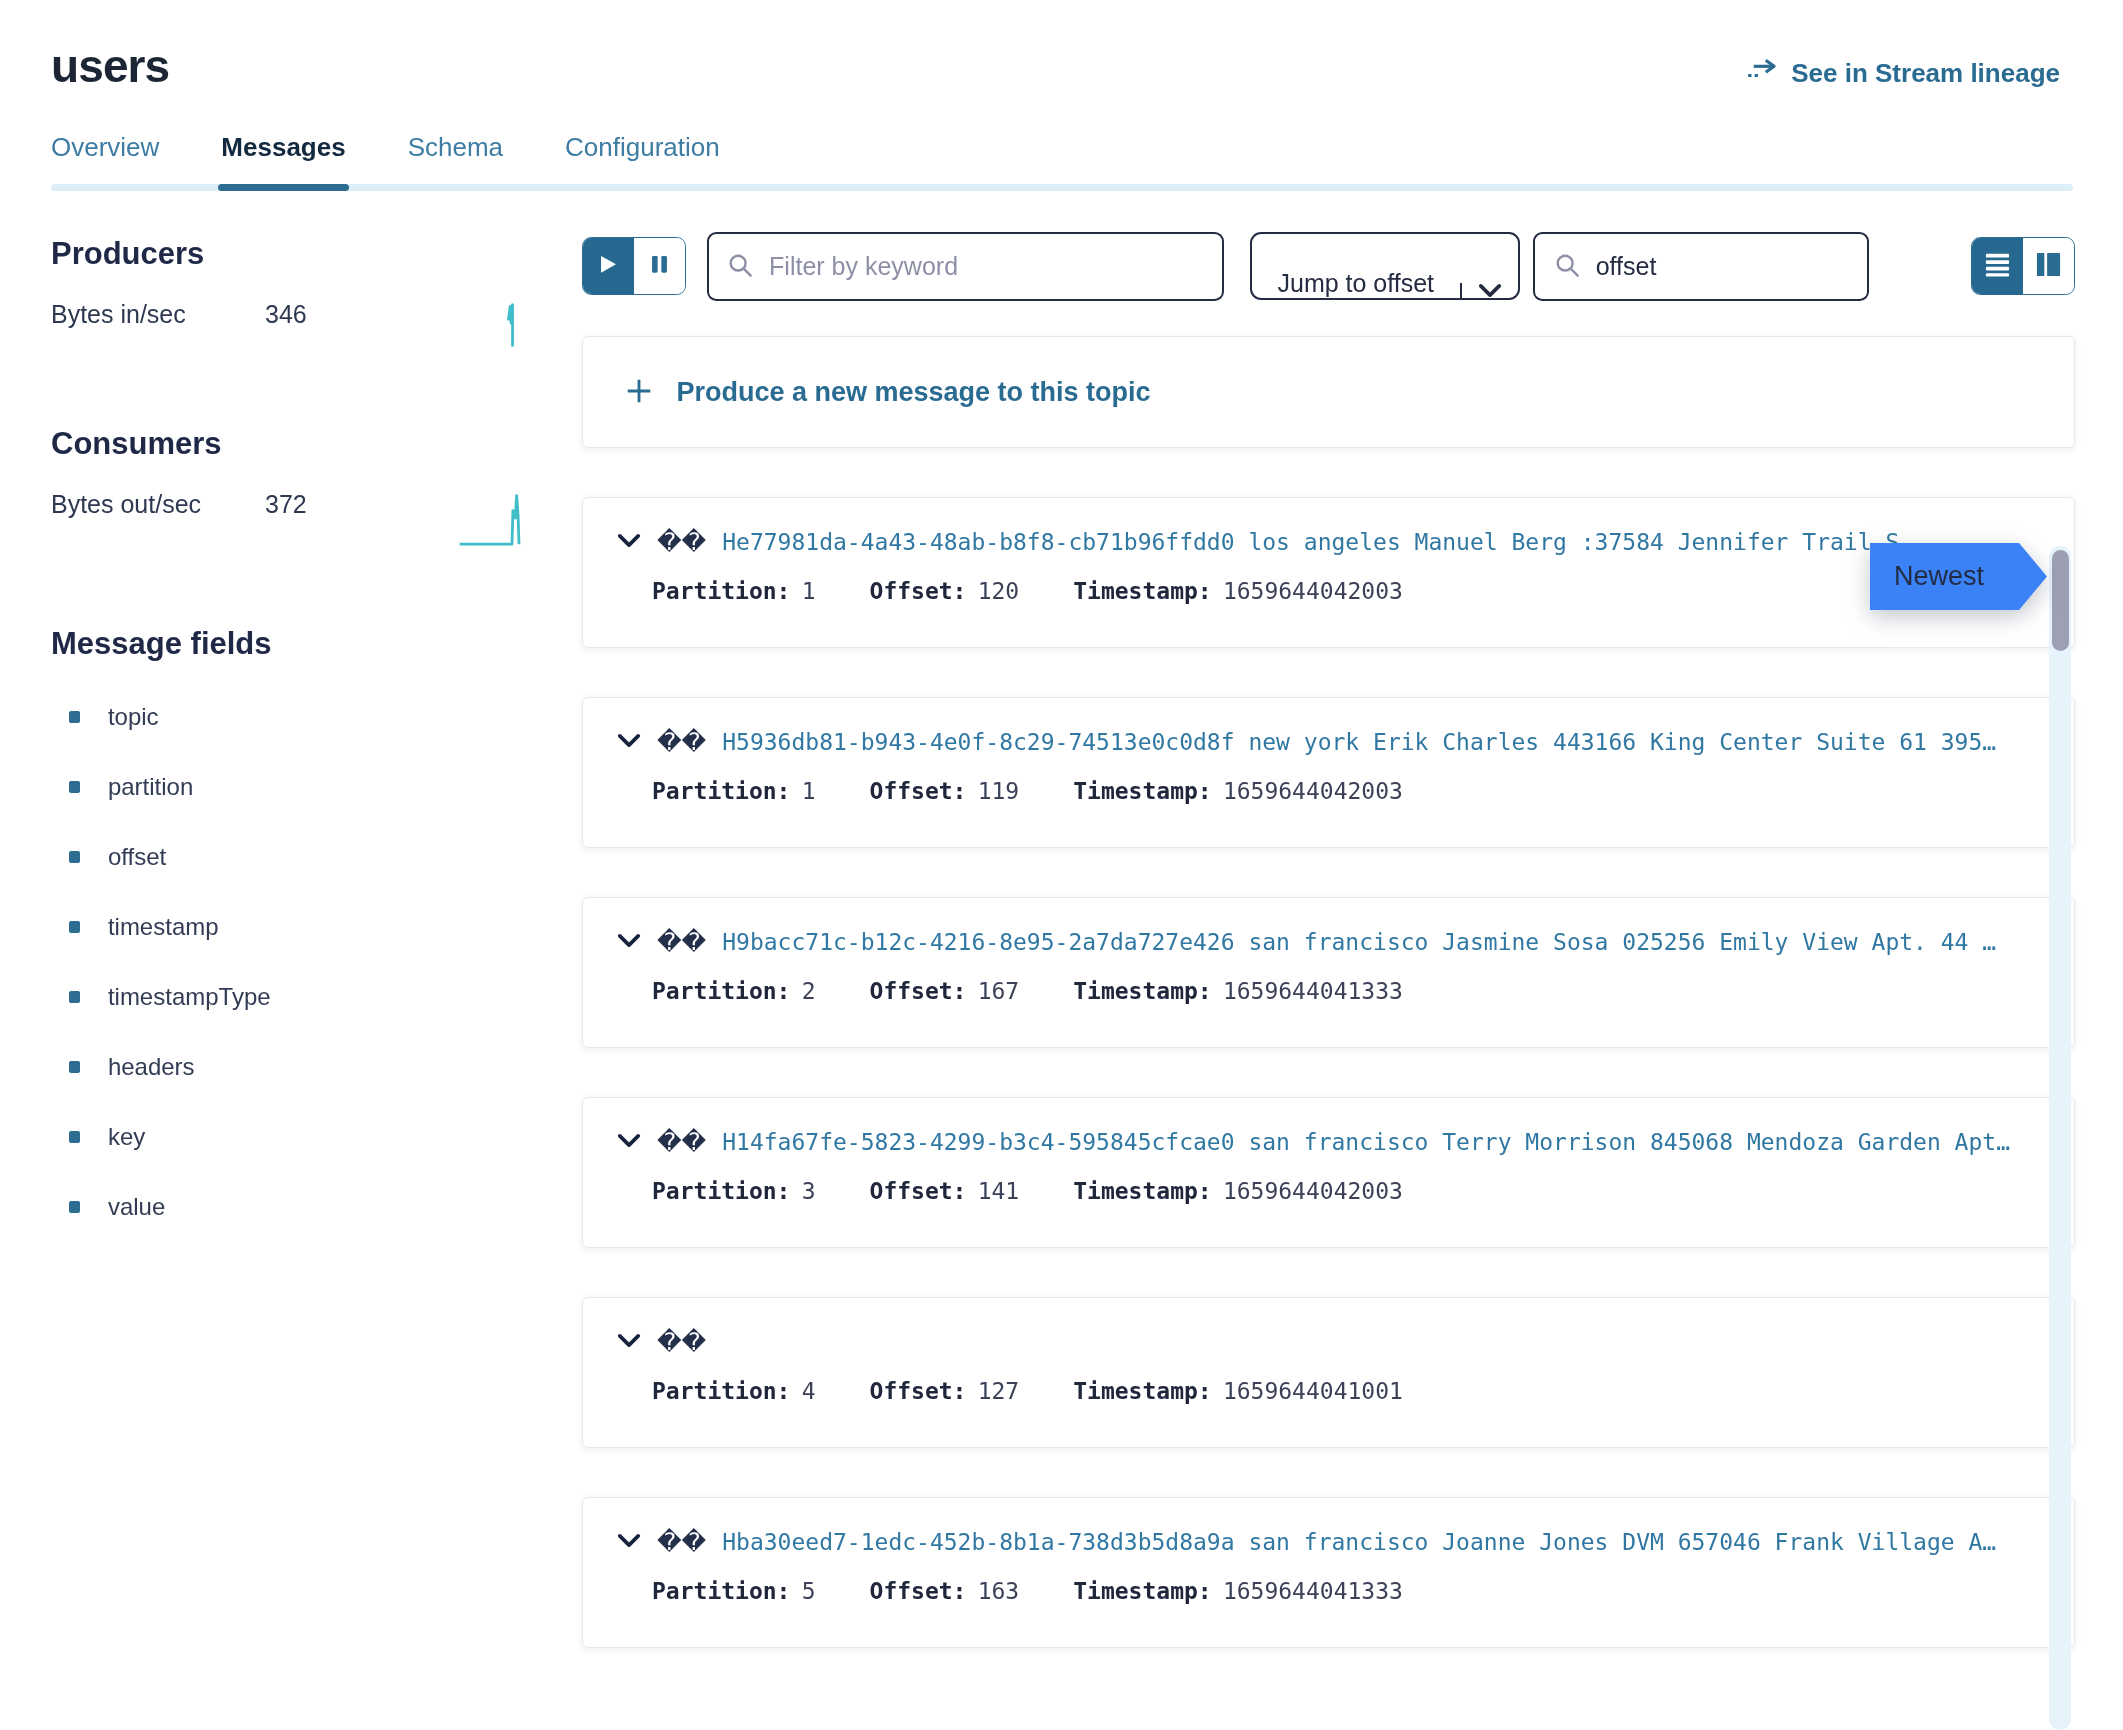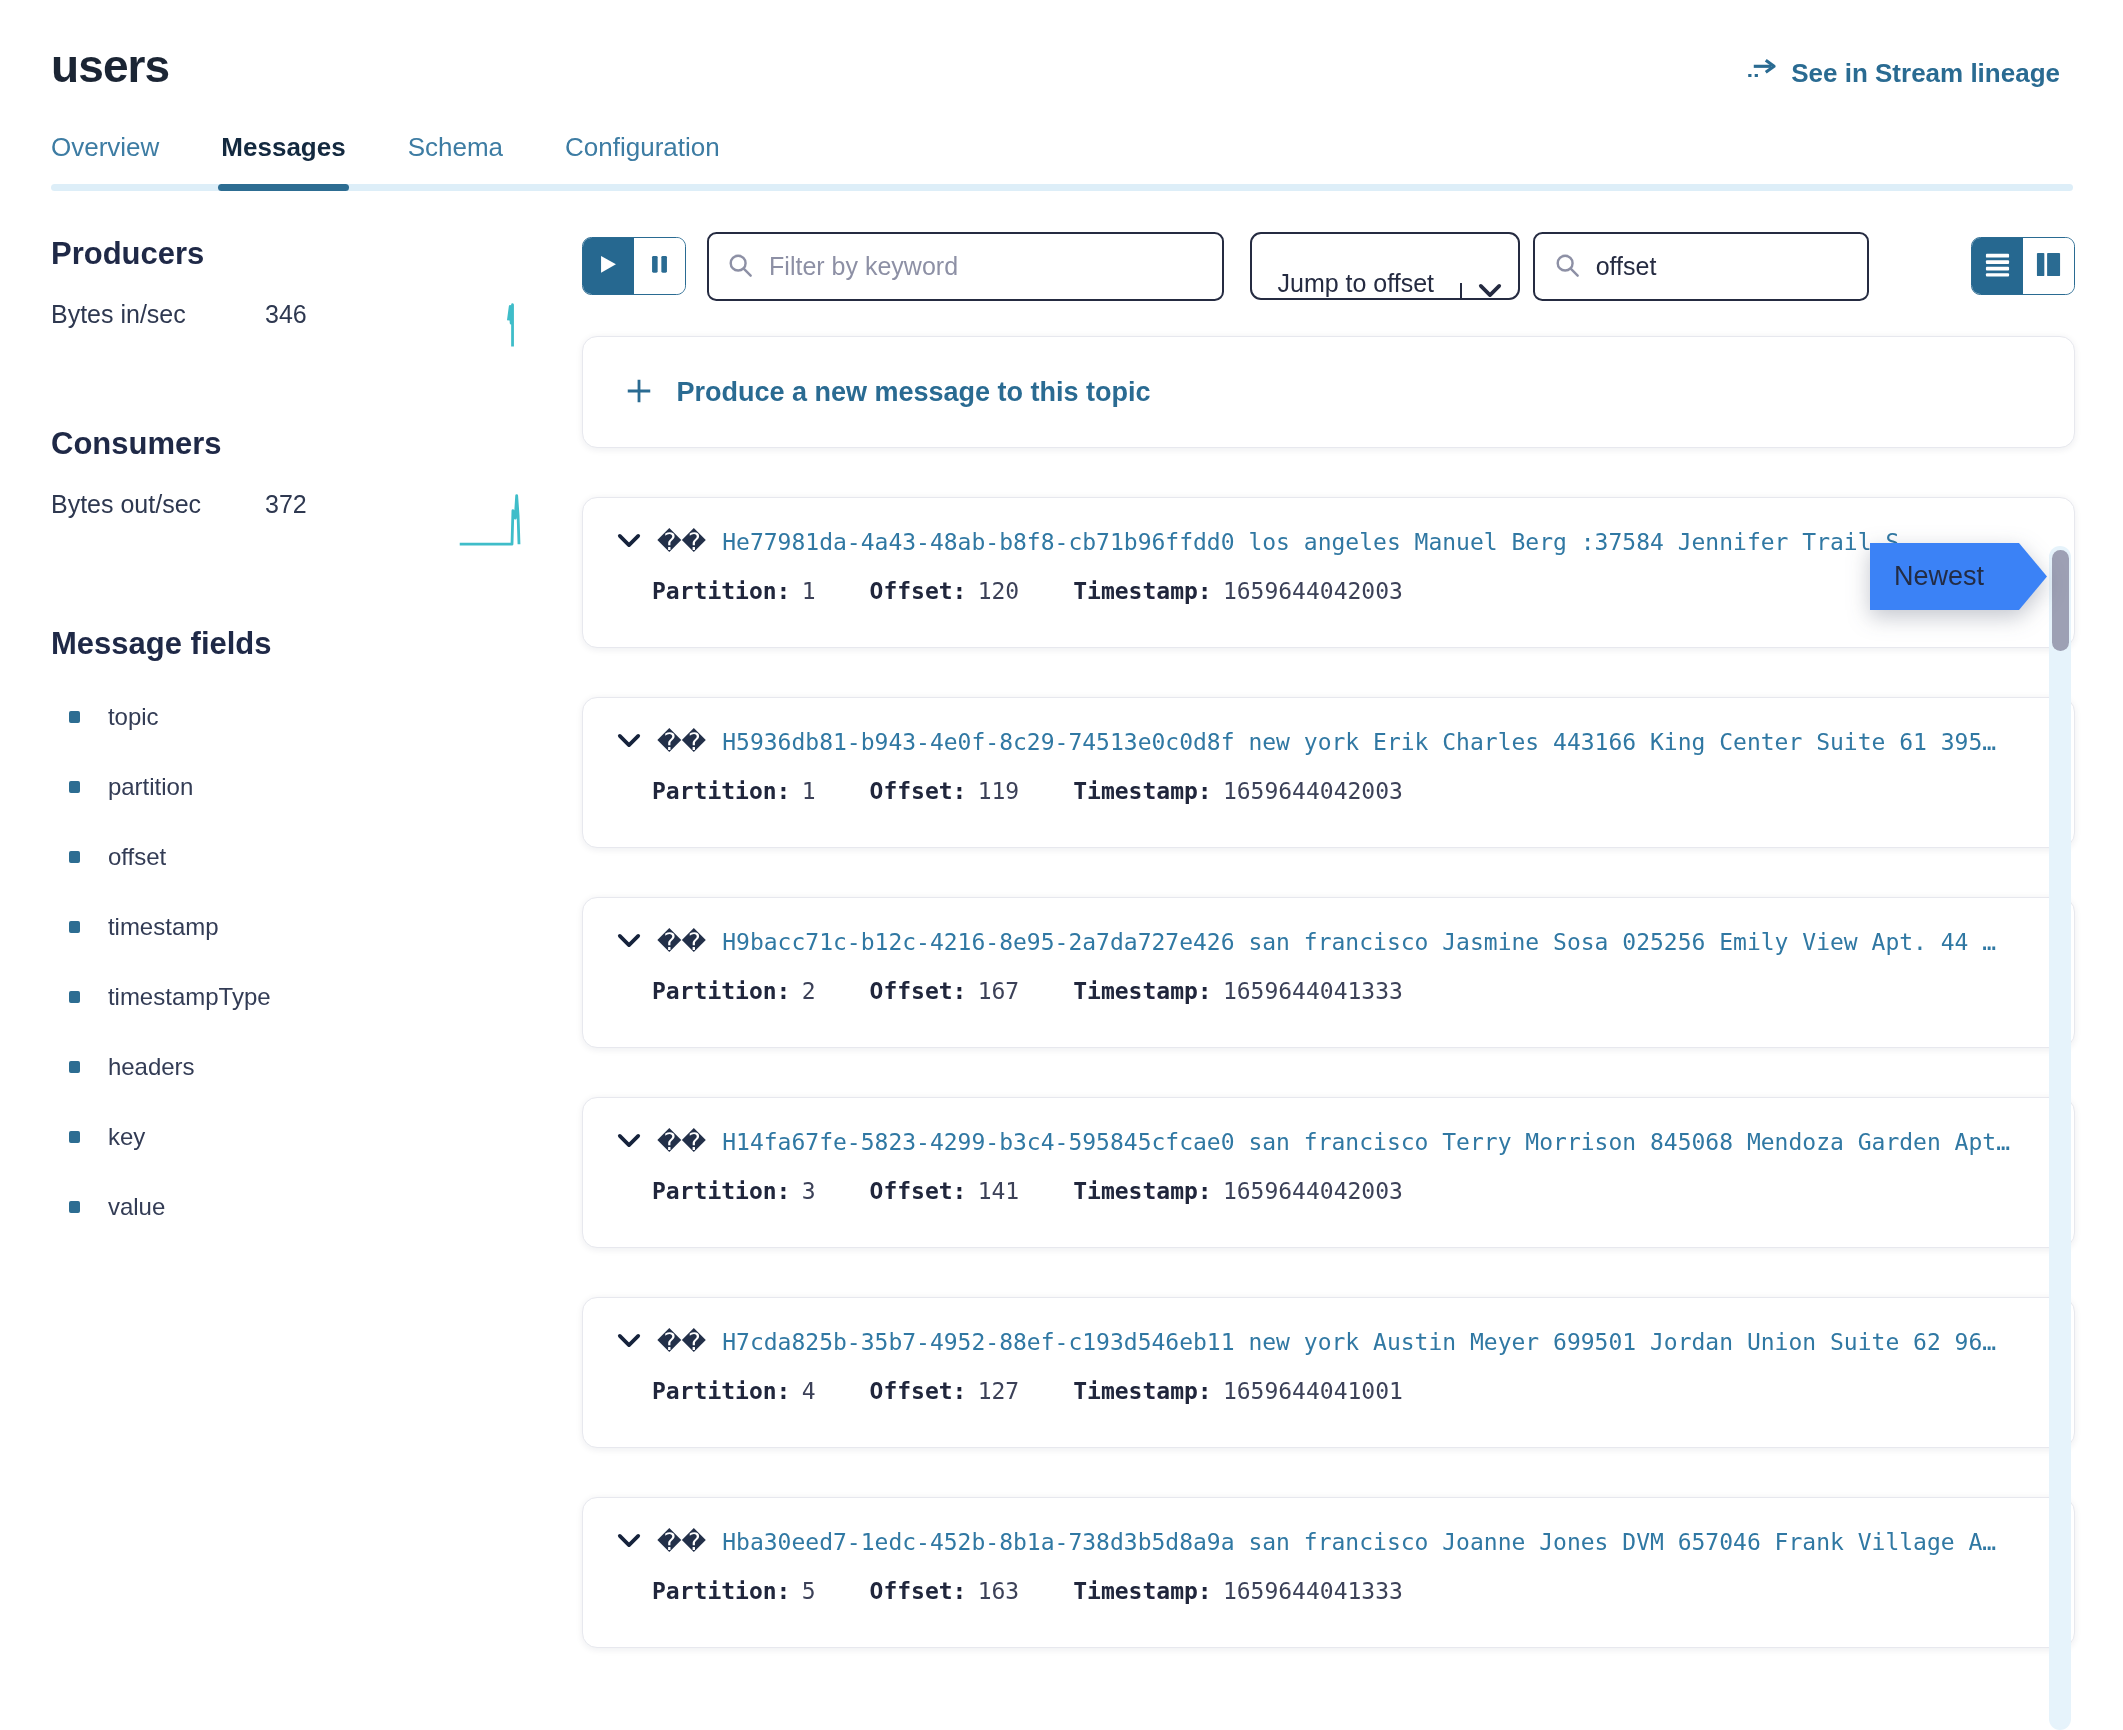--- a/index.html
+++ b/index.html
@@ -46,21 +46,21 @@
   .filter-text { font-size:25px; color:#8d90a5; border:none; outline:none; width:100%; font-family:"Liberation Sans", sans-serif; }
   .filter-text::placeholder { color:#8d90a5; opacity:1; }
   .jump-group { margin-left:26px; display:flex; height:68px; border:2.8px solid #252b41; border-radius:11px; overflow:hidden; background:#fff; cursor:pointer;align-items:flex-end; }
   .jump-label { padding:0 26px; display:flex; align-items:center; font-size:25px; color:#252b41; }
   .jump-chev { width:58px; border-left:2.8px solid #252b41; display:flex; align-items:center; justify-content:center; }
   .offset-box { margin-left:13px; width:336px; }
   .offset-text { font-size:25px; color:#252b41; border:none; outline:none; width:100%; font-family:"Liberation Sans", sans-serif; }
   .view-toggle { margin-left:auto; }
 
   
-  .card { background:#fff; border:1.9px solid #e7e8ee; border-radius:15px; box-shadow:0 1.9px 7.5px rgba(20,30,60,.07); }
+  .card { background:#fff; border:1.9px solid #e7e8ee; border-radius:6px; box-shadow:0 1.9px 7.5px rgba(20,30,60,.07); }
   .produce-card { margin-top:40px; height:112px; display:flex; align-items:center; padding:0 41px; gap:22.4px; cursor:pointer; }
   .produce-label { color:#2a6b92; font-weight:bold; font-size:27px; }
 
   
   .messages { margin-top:0; }
   .msg-card { height:151px; margin-top:49px; padding:30px 37px 0 34px; overflow:hidden; }
   .msg-line1 { display:flex; align-items:center; gap:16px; overflow:hidden; white-space:nowrap; }
   .chev-btn { flex:none; display:flex; align-items:center; cursor:pointer; }
   .key-glyph { font-family:"DejaVu Sans", sans-serif; color:#233049; font-size:24px; flex:none; }
   .msg-summary { font-family:"DejaVu Sans Mono", monospace; font-size:23px; color:#3078a3; overflow:hidden; flex:1; cursor:pointer; }
@@ -366,21 +366,20 @@
         <div class="card msg-card">
           <div class="msg-line1">
             <span class="chev-btn">
               <span>
                 <svg width="24" height="15" viewBox="0 0 26 16" fill="none">
                     <path d="M3 3 L13 13 L23 3" stroke="#16233c" stroke-width="4" stroke-linecap="round" stroke-linejoin="round"></path>
                   </svg>
               </span>
             </span>
             <span class="key-glyph">��</span>
-            <span class="msg-summary">H7cda825b-35b7-4952-88ef-c193d546eb11 new york Austin Meyer 699501 Jordan Union Suite 62 96…</span>
           </div>
           <div class="msg-meta">
             <span class="meta-pair">
               <span class="meta-label">Partition:</span><span>4</span>
             </span>
             <span class="meta-pair">
               <span class="meta-label">Offset:</span><span>127</span>
             </span>
             <span class="meta-pair">
               <span class="meta-label">Timestamp:</span><span>1659644041001</span>

